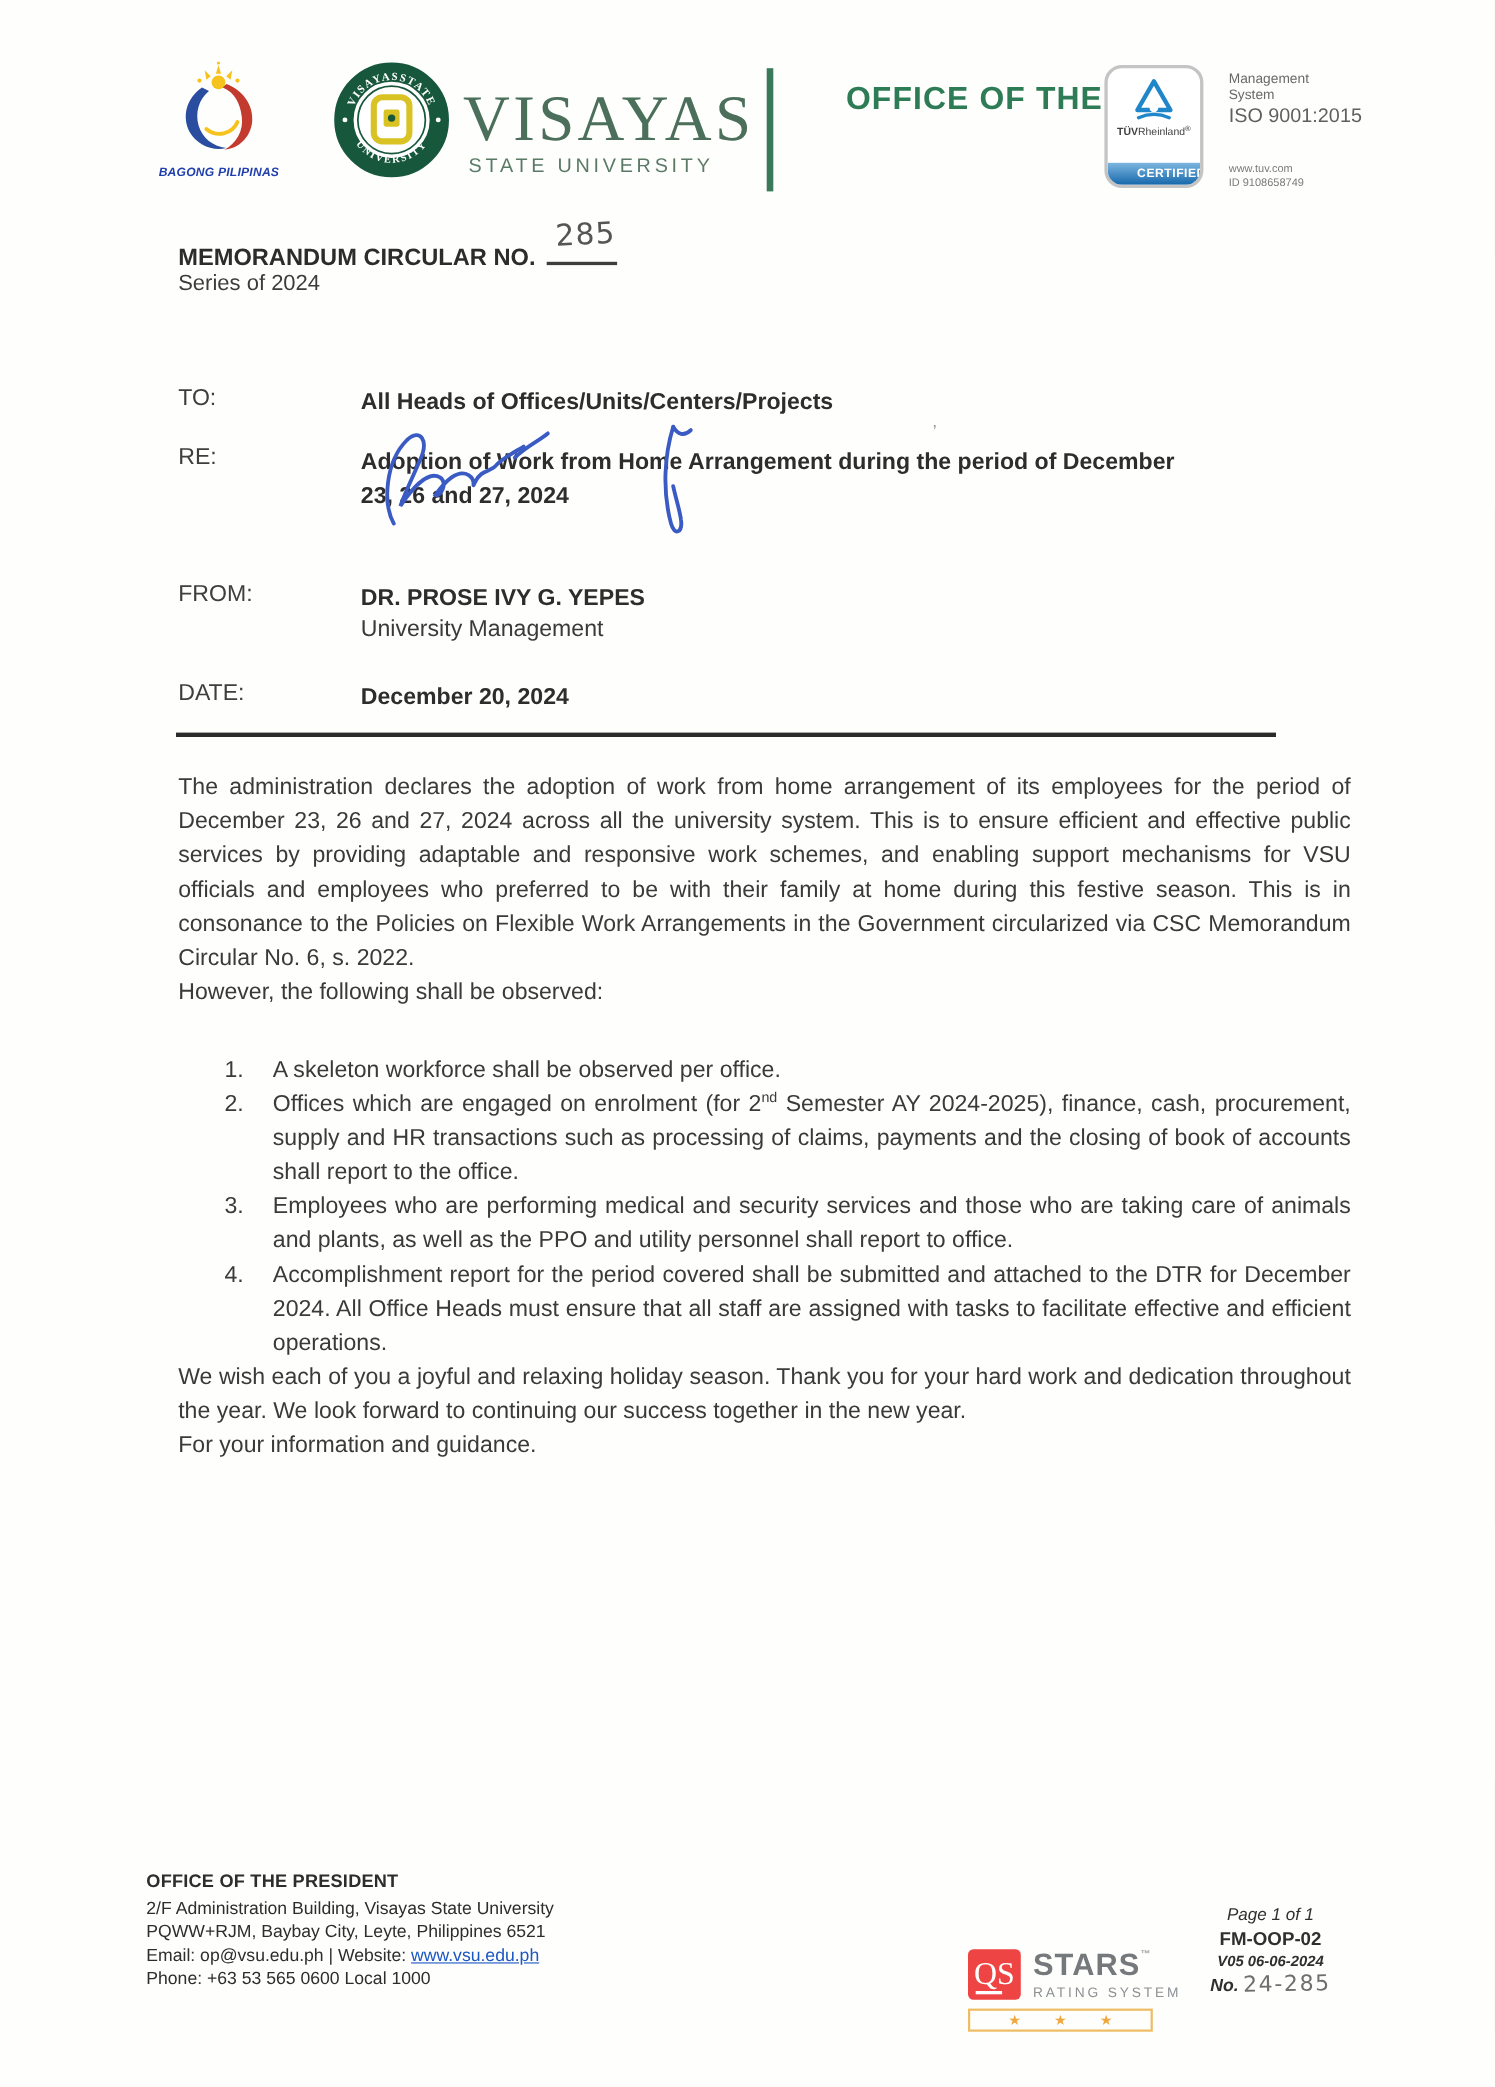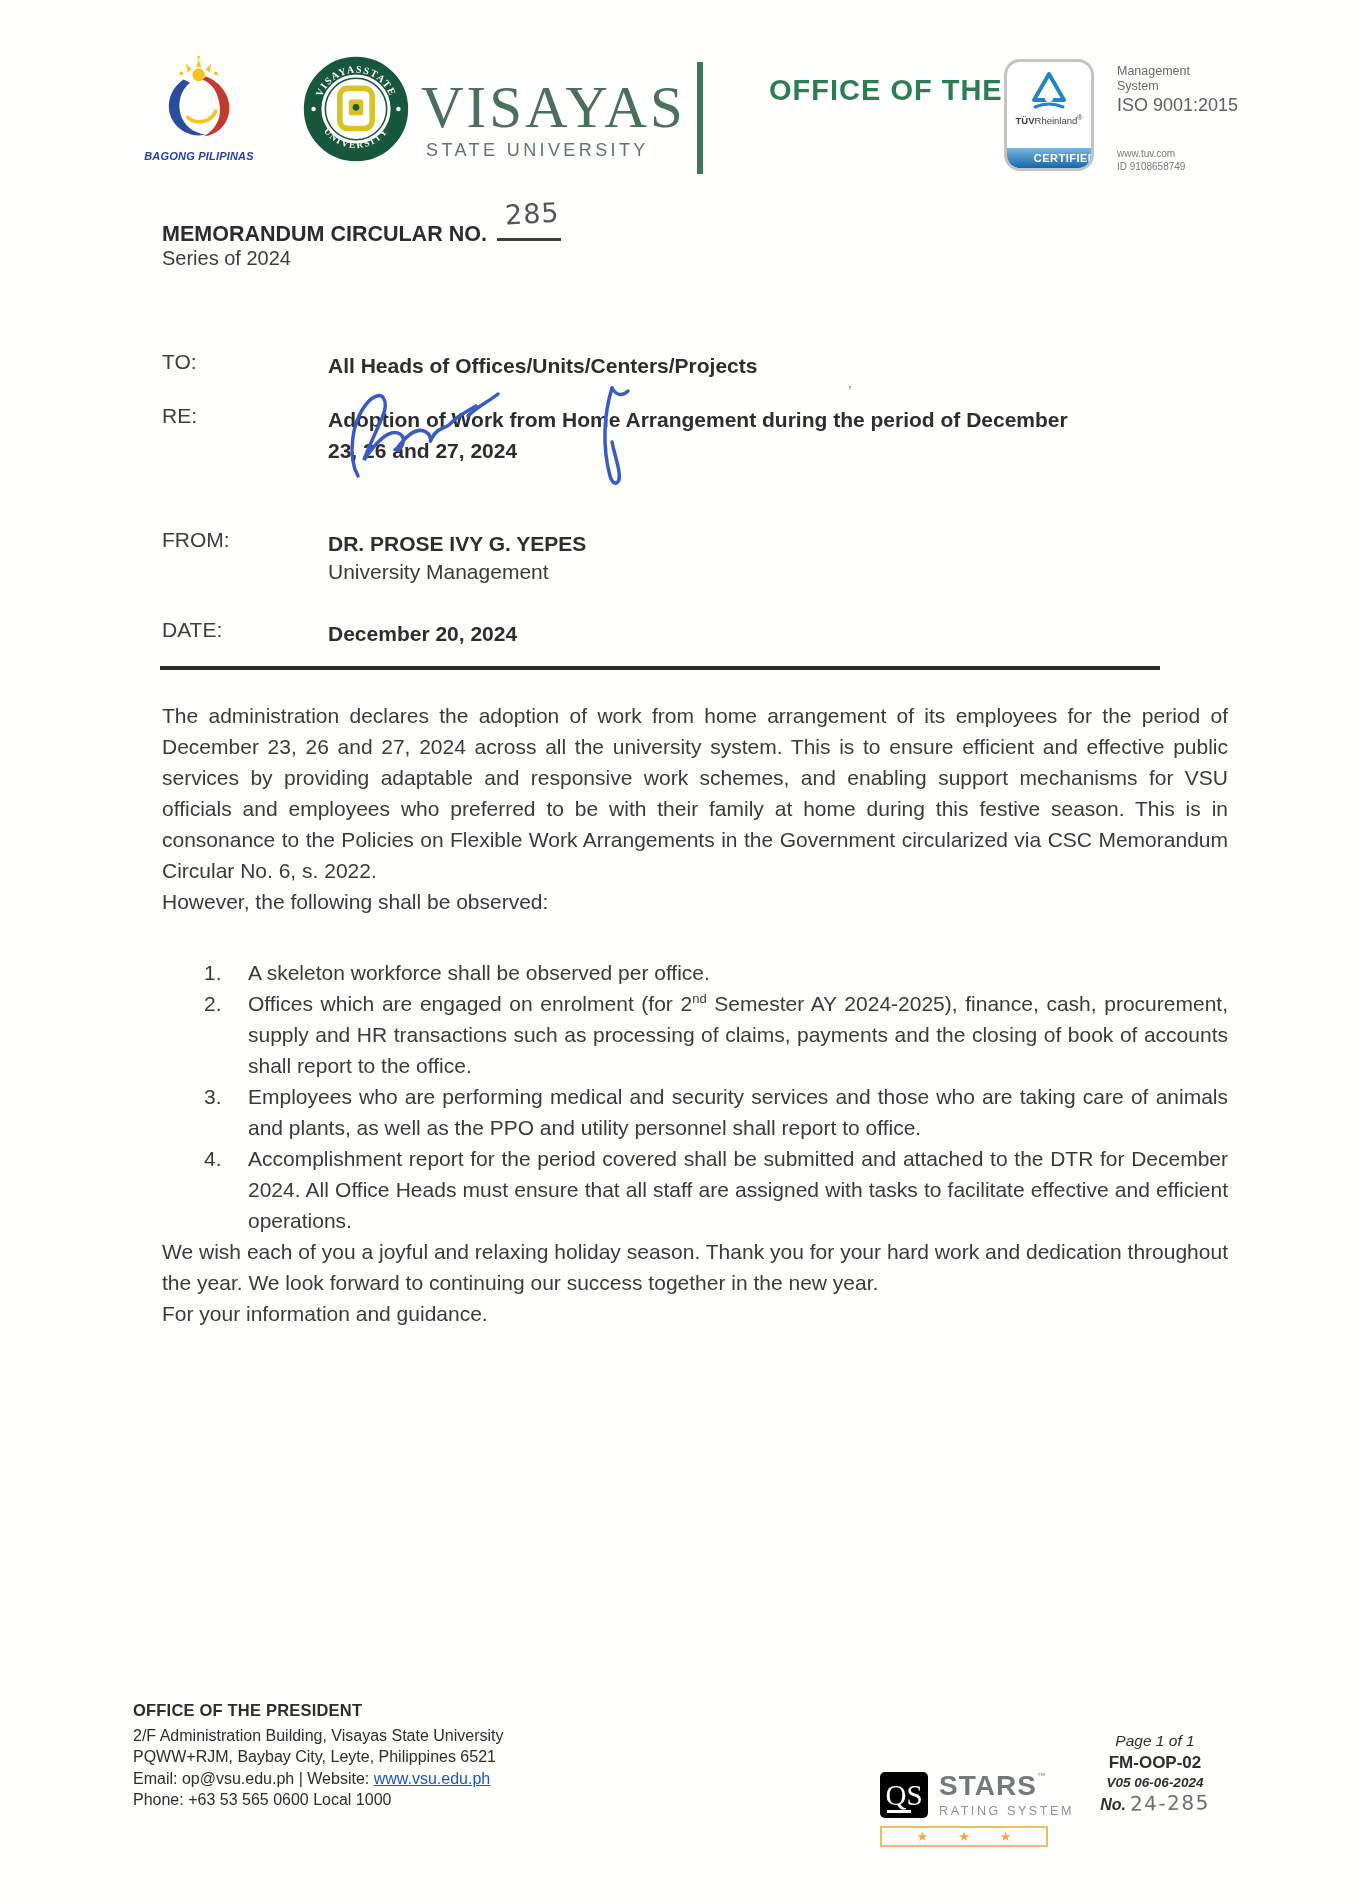--- a/index.html
+++ b/index.html
@@ -75,21 +75,21 @@
   .p4 { margin-top:26px; }
   .p5 { margin-top:33px; }
 
   
   .f-office { position:absolute; left:133px; top:1700px; font-size:16px; line-height:21.5px; color:#2d2d2d; }
   .f-office .t { font-weight:bold; font-size:16.5px; margin-bottom:3px; letter-spacing:.2px; }
   .f-link { color:#1a56c4; text-decoration:underline; cursor:pointer; }
 
   .qs { position:absolute; left:880px; top:1772px; }
   .qs-top { display:flex; align-items:flex-start; }
-  .qs-badge { width:48px; height:46px; background:#000000; border-radius:5px; color:#fff;
+  .qs-badge { width:48px; height:46px; background:#ef4444; border-radius:5px; color:#fff;
     font-family:"Liberation Serif", serif; font-size:29px; display:flex; align-items:center; justify-content:center; position:relative; }
   .qs-badge:after { content:""; position:absolute; left:7px; bottom:5px; width:24px; height:3px; background:#fff; }
   .qs-words { margin-left:11px; }
   .qs-stars-word { font-size:28px; font-weight:bold; color:#76797c; letter-spacing:1px; line-height:1; }
   .qs-tm { font-size:9px; color:#9a9a9a; vertical-align:top; }
   .qs-rating { font-size:12.5px; color:#8d9194; letter-spacing:2.6px; margin-top:4px; }
   .qs-box { margin-top:8px; width:168px; height:21px; border:2px solid #eebc62;
     display:flex; align-items:center; justify-content:center; gap:30px; color:#f0a73e; font-size:13px; line-height:1; }
 
   .f-meta { position:absolute; left:1058px; top:1732px; width:194px; text-align:center; color:#2f2f2f; }

